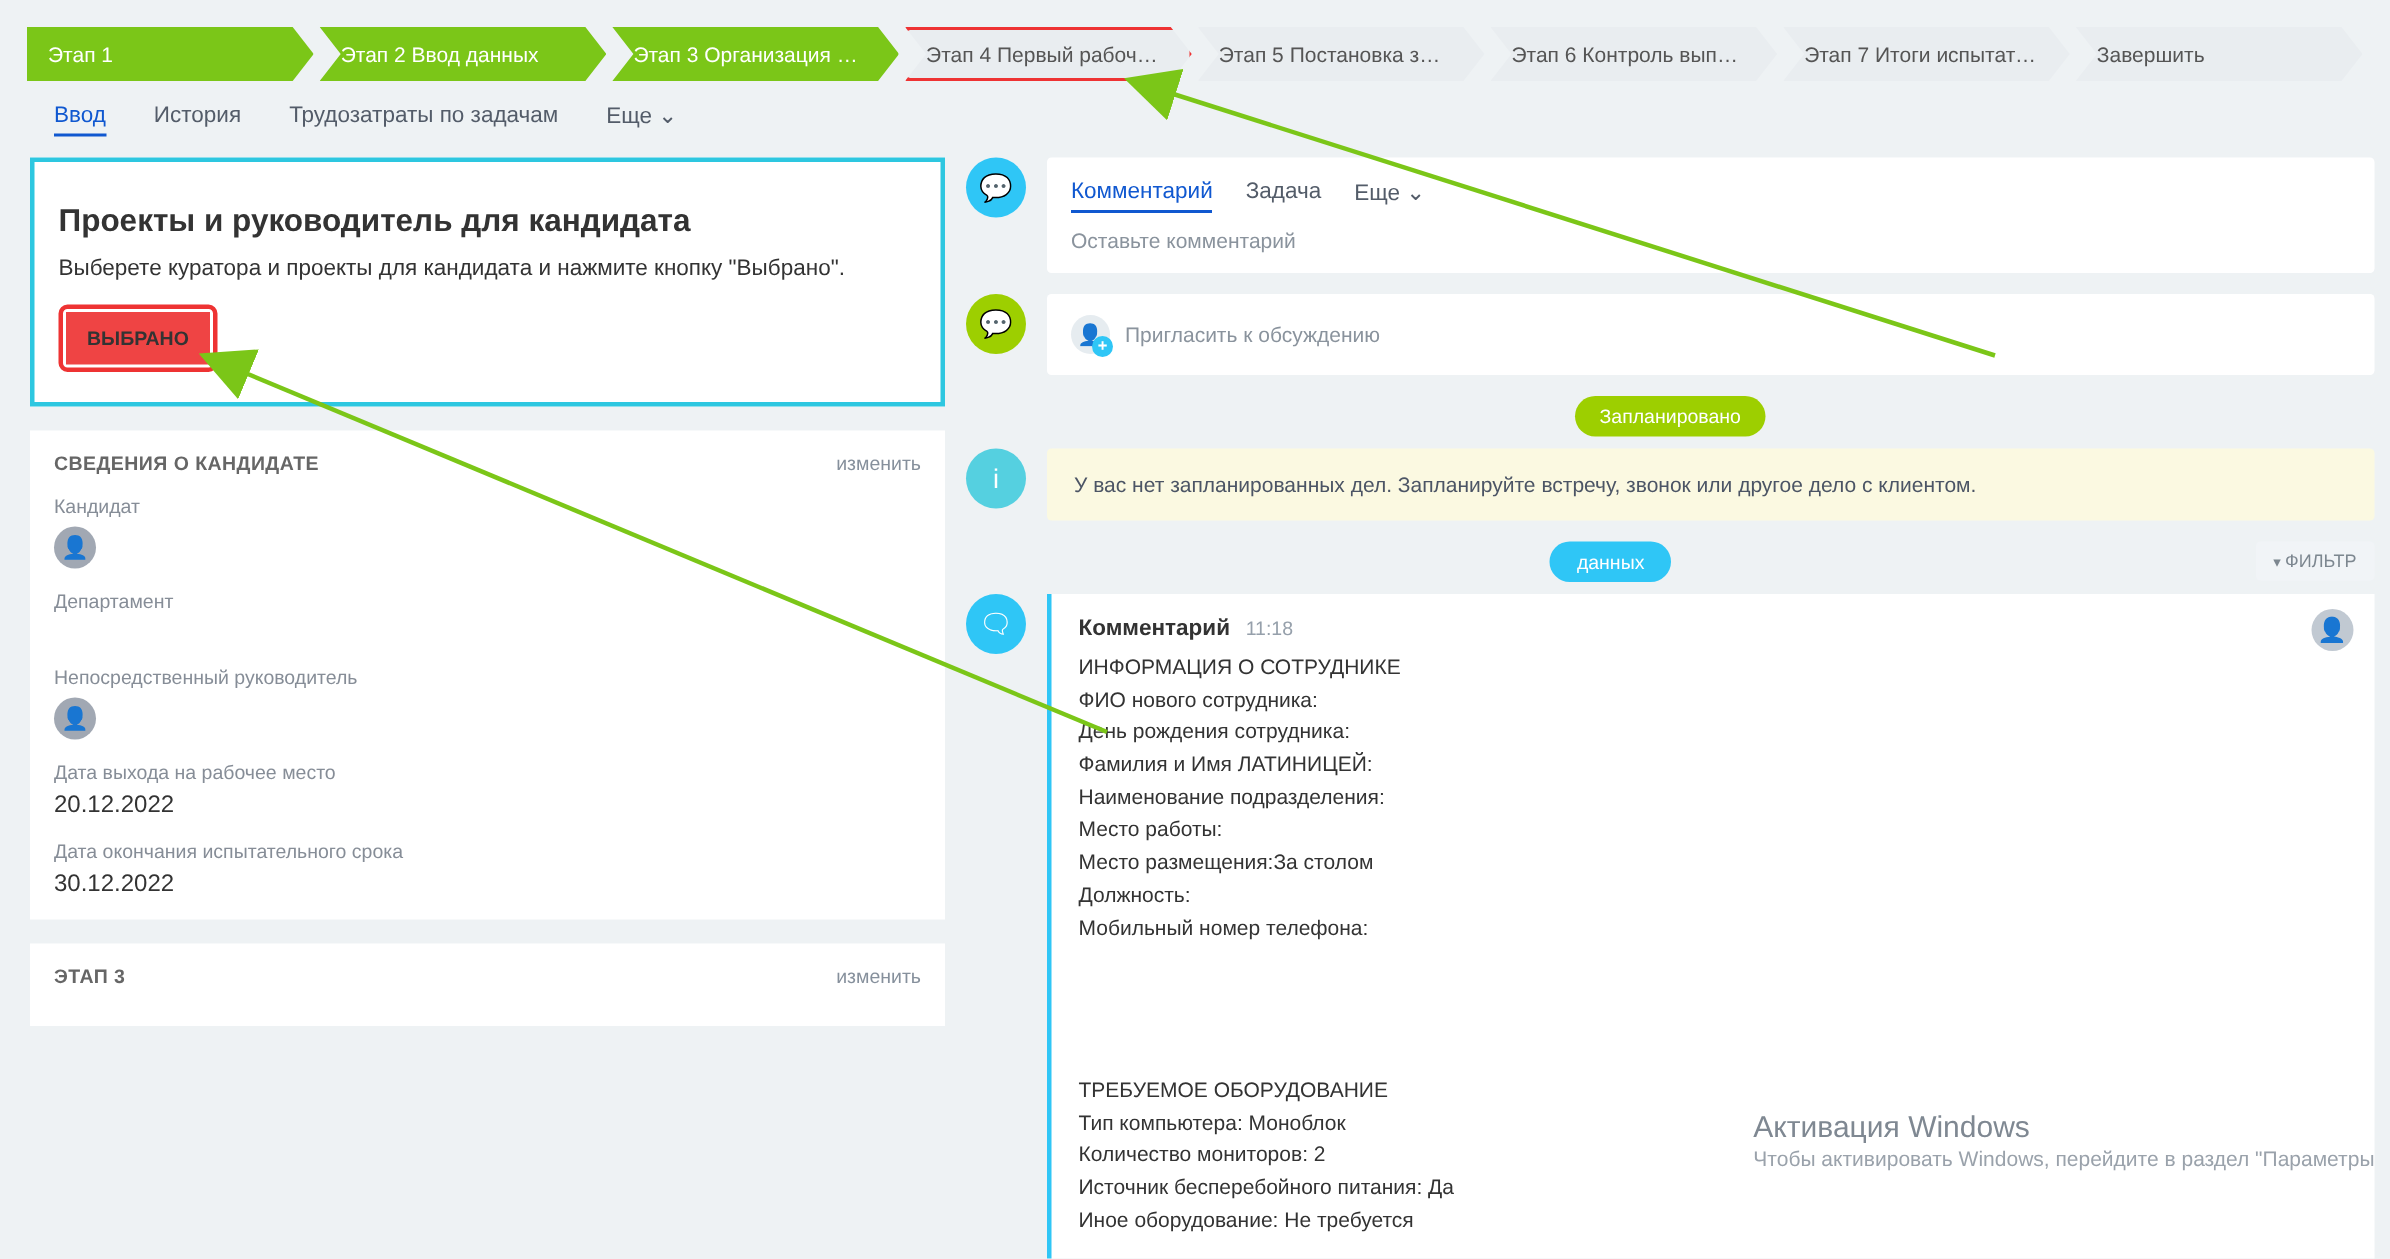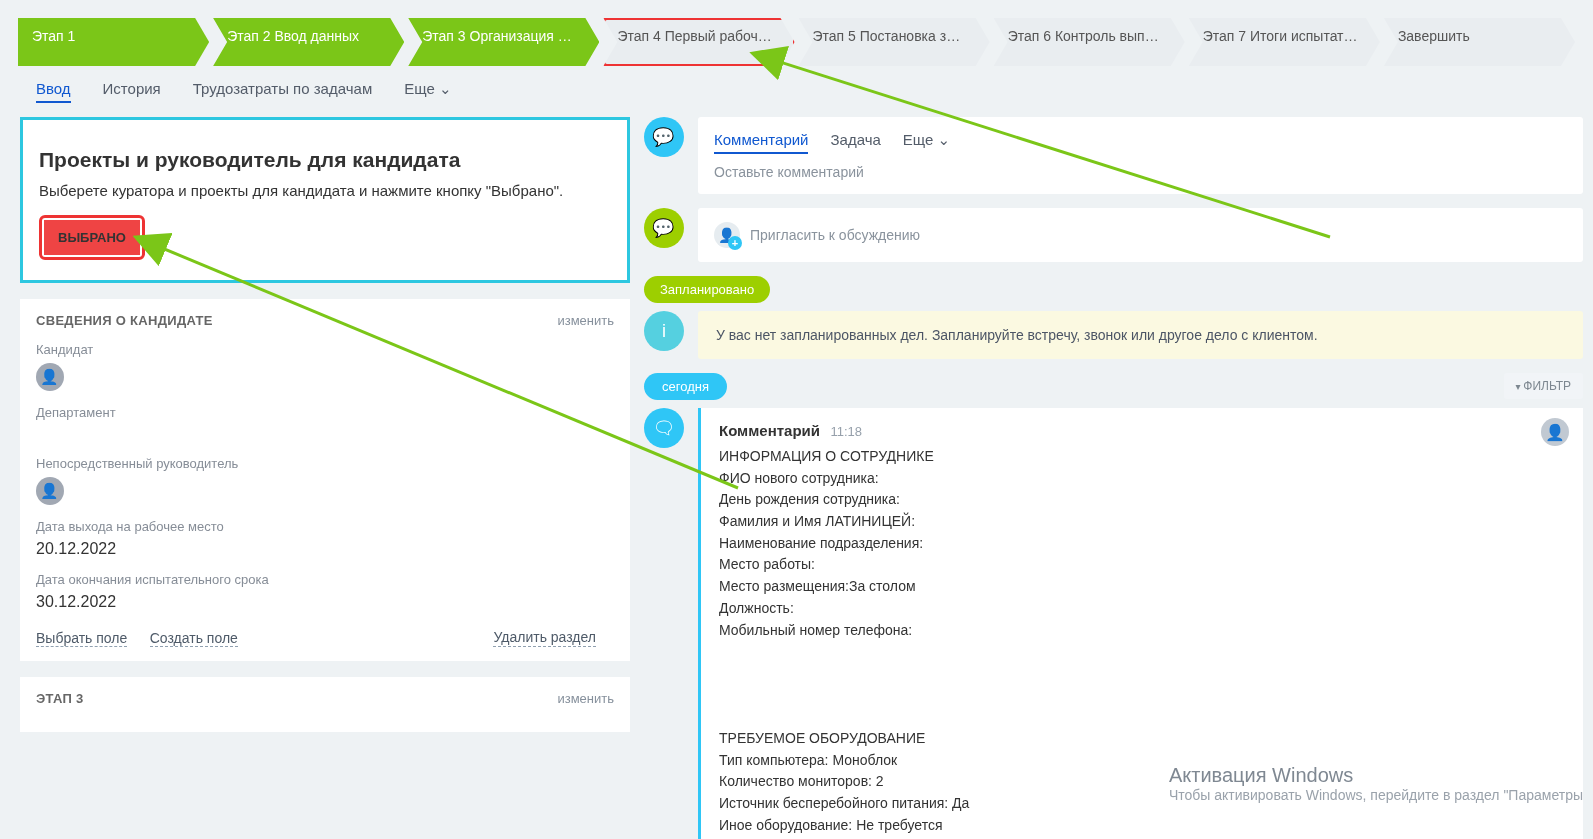--- a/index.html
+++ b/index.html
@@ -1,20 +1,20 @@
 <!DOCTYPE html>
 <html><head>
 <meta charset="utf-8">
 <style>
 * { box-sizing: border-box; margin: 0; padding: 0; }
 body { font-family: -apple-system, BlinkMacSystemFont, "Segoe UI", Helvetica, Arial, sans-serif; background: #eef2f4; color: #333; width: 1593px; height: 839px; overflow: hidden; position: relative; }
 
 
 .steps { display: flex; gap: 4px; padding: 18px 18px 10px 18px; }
-.step { flex: 1; position: relative; height: 48px; line-height: 36px; padding: 0 22px 0 14px; font-size: 14px; color: #555; background: #e9edf0; clip-path: polygon(0 0, calc(100% - 14px) 0, 100% 50%, calc(100% - 14px) 100%, 0 100%, 14px 50%); white-space: nowrap; overflow: hidden; text-overflow: ellipsis; cursor: pointer; }
+.step { flex: 1; position: relative; height: 36px; line-height: 36px; padding: 0 22px 0 14px; font-size: 14px; color: #555; background: #e9edf0; clip-path: polygon(0 0, calc(100% - 14px) 0, 100% 50%, calc(100% - 14px) 100%, 0 100%, 14px 50%); white-space: nowrap; overflow: hidden; text-overflow: ellipsis; cursor: pointer; }
 .step:first-child { clip-path: polygon(0 0, calc(100% - 14px) 0, 100% 50%, calc(100% - 14px) 100%, 0 100%); }
 .step.done { background: #7bc618; color: #fff; }
 .step.act { outline: 3px solid #e33; outline-offset: -2px; border-radius: 4px; }
 
 
 .subtabs { display: flex; gap: 32px; padding: 4px 36px 14px 36px; font-size: 15px; color: #535c69; }
 .subtabs span { cursor: pointer; padding-bottom: 4px; }
 .subtabs .sel { color: #1058d0; border-bottom: 2px solid #1058d0; }
 
 
@@ -52,38 +52,38 @@
 .rbody { flex: 1; background: #fff; border-radius: 3px; padding: 14px 16px; }
 .noround { border-radius: 0; }
 .tabm { display: flex; gap: 22px; font-size: 15px; color: #535c69; margin-bottom: 10px; }
 .tabm .tsel { color: #1058d0; border-bottom: 2px solid #1058d0; padding-bottom: 4px; }
 .ph { color: #8a939d; font-size: 14px; }
 
 .invite { display: flex; align-items: center; gap: 10px; }
 .invite .mini { width: 26px; height: 26px; border-radius: 50%; background: #e6ecf0; color: #2fc6f6; font-weight: bold; display: flex; align-items: center; justify-content: center; font-size: 14px; position: relative; }
 .invite .mini::after { content: "+"; position: absolute; right: -2px; bottom: -2px; background: #2fc6f6; color: #fff; border-radius: 50%; width: 14px; height: 14px; font-size: 11px; line-height: 14px; text-align: center; }
 
-.center { margin: 8px 0; }
+.center { text-align: center; margin: 8px 0; }
 .badge { display: inline-block; background: #9dcf00; color: #fff; font-size: 13px; padding: 6px 16px; border-radius: 14px; }
 .badge2 { display: inline-block; background: #2fc6f6; color: #fff; font-size: 13px; padding: 6px 18px; border-radius: 14px; }
 .filter { float: right; background: #f1f4f7; color: #7d8790; font-size: 12px; padding: 6px 12px; border-radius: 3px; }
 .filter::before { content: "▾ "; font-size: 10px; }
 .infoblock { background: #fbf9e1; padding: 16px 18px; font-size: 14px; color: #4c5565; border-radius: 3px; flex: 1; }
 
 .cmt { background: #fff; border-left: 3px solid #2fc6f6; padding: 14px 18px; position: relative; }
 .cmt h4 { font-size: 15px; font-weight: bold; display: inline; }
 .cmt .tm { font-size: 13px; color: #96a0ab; margin-left: 6px; }
 .cmt .av2 { position: absolute; right: 14px; top: 10px; width: 28px; height: 28px; border-radius: 50%; background: #c1c9d2; color: #fff; display: flex; align-items: center; justify-content: center; }
 .cmt .body { margin-top: 6px; font-size: 14px; line-height: 1.55; color: #333; }
 
 
 .arrow { position: absolute; pointer-events: none; }
 
 
-.wm { position: absolute; right: 10px; bottom: 36px; color: #9aa2ab; font-size: 14px; text-align: left; }
+.wm { position: absolute; right: 10px; bottom: 59px; color: #9aa2ab; font-size: 14px; text-align: left; }
 .wm .t { font-size: 20px; color: #7f8892; }
 </style>
 </head>
 <body>
 
 <div class="steps">
   <div class="step done">Этап 1</div>
   <div class="step done">Этап 2 Ввод данных</div>
   <div class="step done">Этап 3 Организация рабо...</div>
   <div class="step act">Этап 4 Первый рабочий д...</div>
@@ -123,27 +123,20 @@
       <div class="fldlabel">Департамент</div>
       <div style="height:16px"></div>
       <div class="fldlabel">Непосредственный руководитель</div>
       <div class="person">
         <span class="avatar">👤</span>
       </div>
       <div class="fldlabel">Дата выхода на рабочее место</div>
       <div class="val">20.12.2022</div>
       <div class="fldlabel">Дата окончания испытательного срока</div>
       <div class="val">30.12.2022</div>
-      <div class="cardfoot">
-        <div>
-          <span class="linkund">Выбрать поле</span>
-          <span class="linkund">Создать поле</span>
-        </div>
-        <span class="linkund">Удалить раздел</span>
-      </div>
     </div>
 
     <div class="card">
       <div class="cardhead">
         <h3>ЭТАП 3</h3>
         <span class="graylink">изменить</span>
       </div>
     </div>
   </div>
 
@@ -172,21 +165,21 @@
     <div class="center">
       <span class="badge">Запланировано</span>
     </div>
 
     <div class="rrow">
       <div class="cico c3">i</div>
       <div class="infoblock">У вас нет запланированных дел. Запланируйте встречу, звонок или другое дело с клиентом.</div>
     </div>
 
     <div class="center" style="position:relative">
-      <span class="badge2">сегодня</span>
+      <span class="badge2">данных</span>
       <span class="filter">ФИЛЬТР</span>
     </div>
 
     <div class="rrow">
       <div class="cico c4">🗨</div>
       <div class="rbody cmt noround">
         <h4>Комментарий</h4>
         <span class="tm">11:18</span>
         <span class="av2">👤</span>
         <div class="body" id="cmtbody">ИНФОРМАЦИЯ О СОТРУДНИКЕ<br>ФИО нового сотрудника:<br>День рождения сотрудника:<br>Фамилия и Имя ЛАТИНИЦЕЙ:<br>Наименование подразделения:<br>Место работы:<br>Место размещения:За столом<br>Должность:<br>Мобильный номер телефона:<br><br><br><br><br>ТРЕБУЕМОЕ ОБОРУДОВАНИЕ<br>Тип компьютера: Моноблок<br>Количество мониторов: 2<br>Источник бесперебойного питания: Да<br>Иное оборудование: Не требуется<br><br><br><br><br>ТРЕБУЕМОЕ ПО: MS Office,</div>

